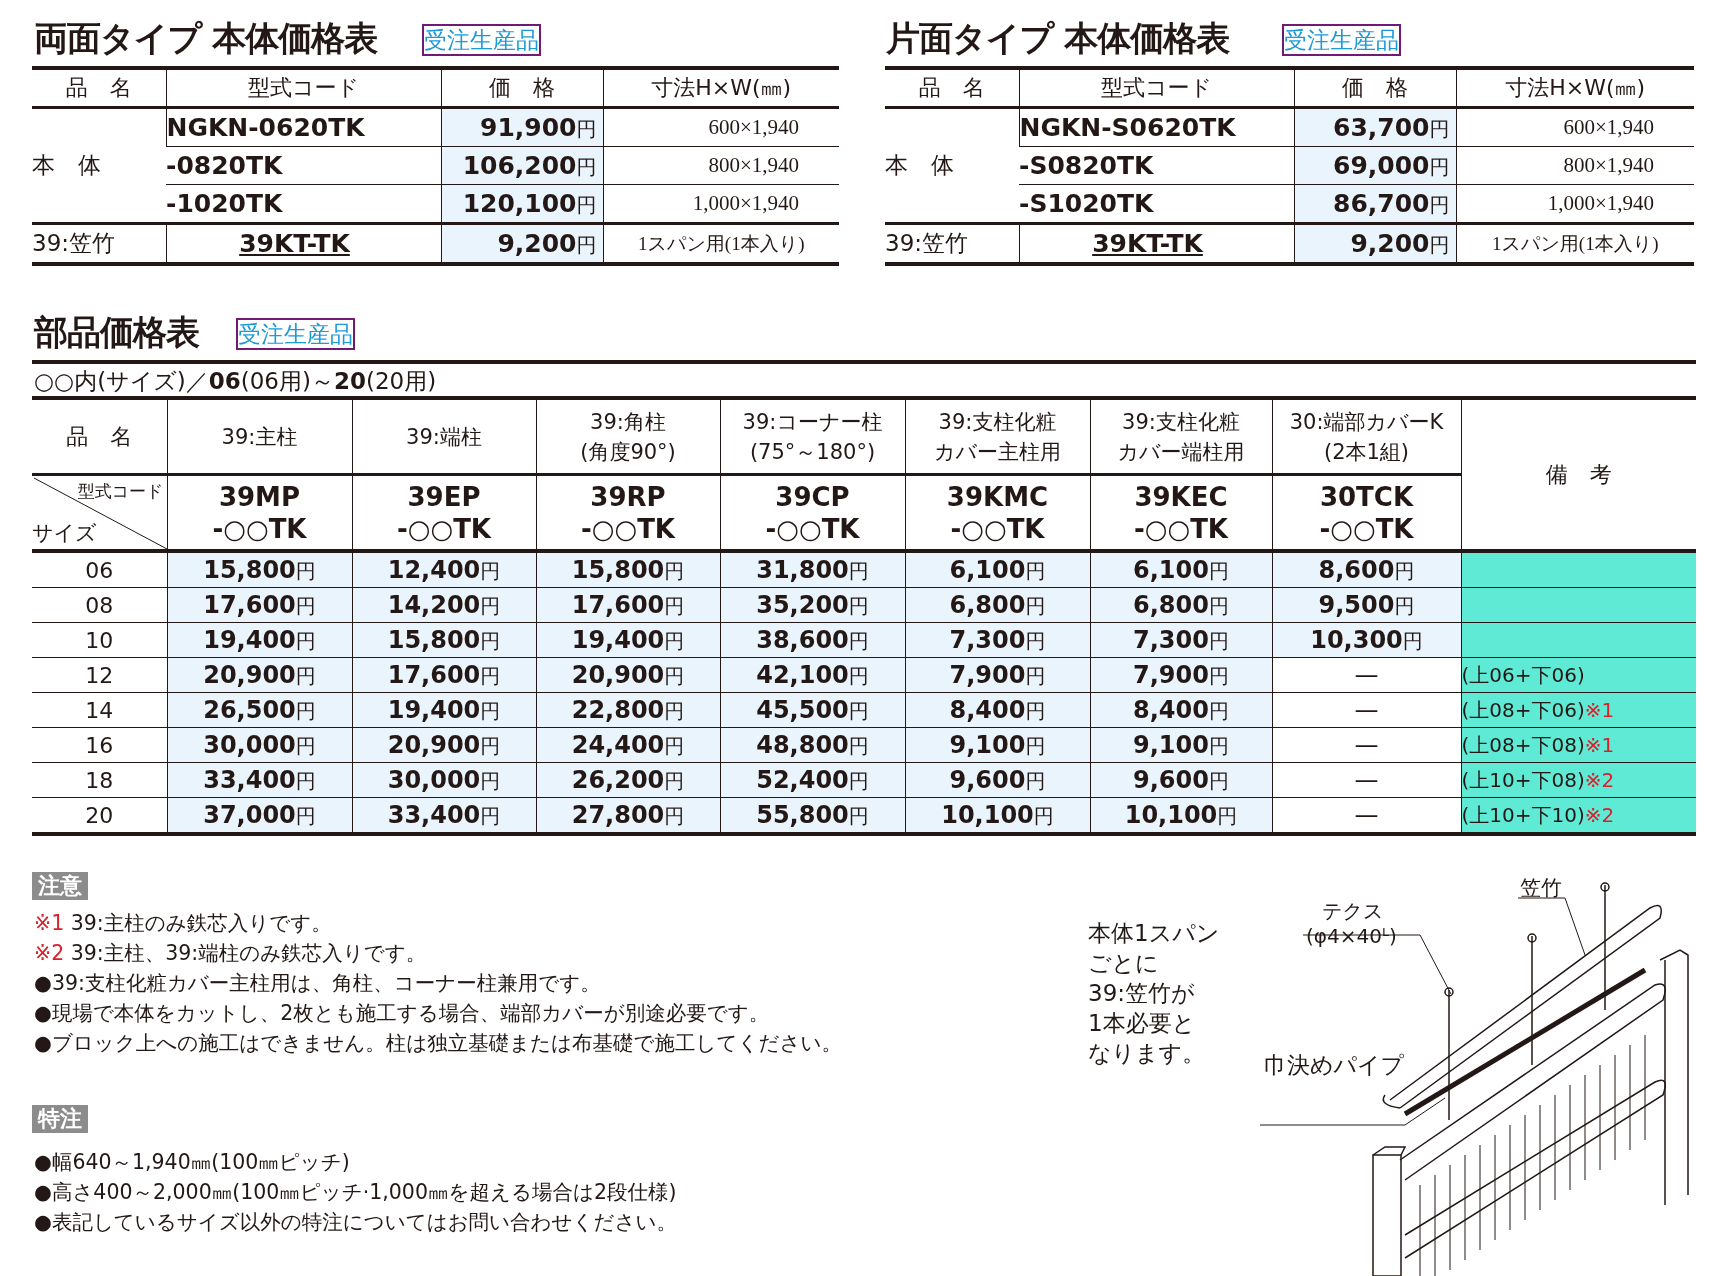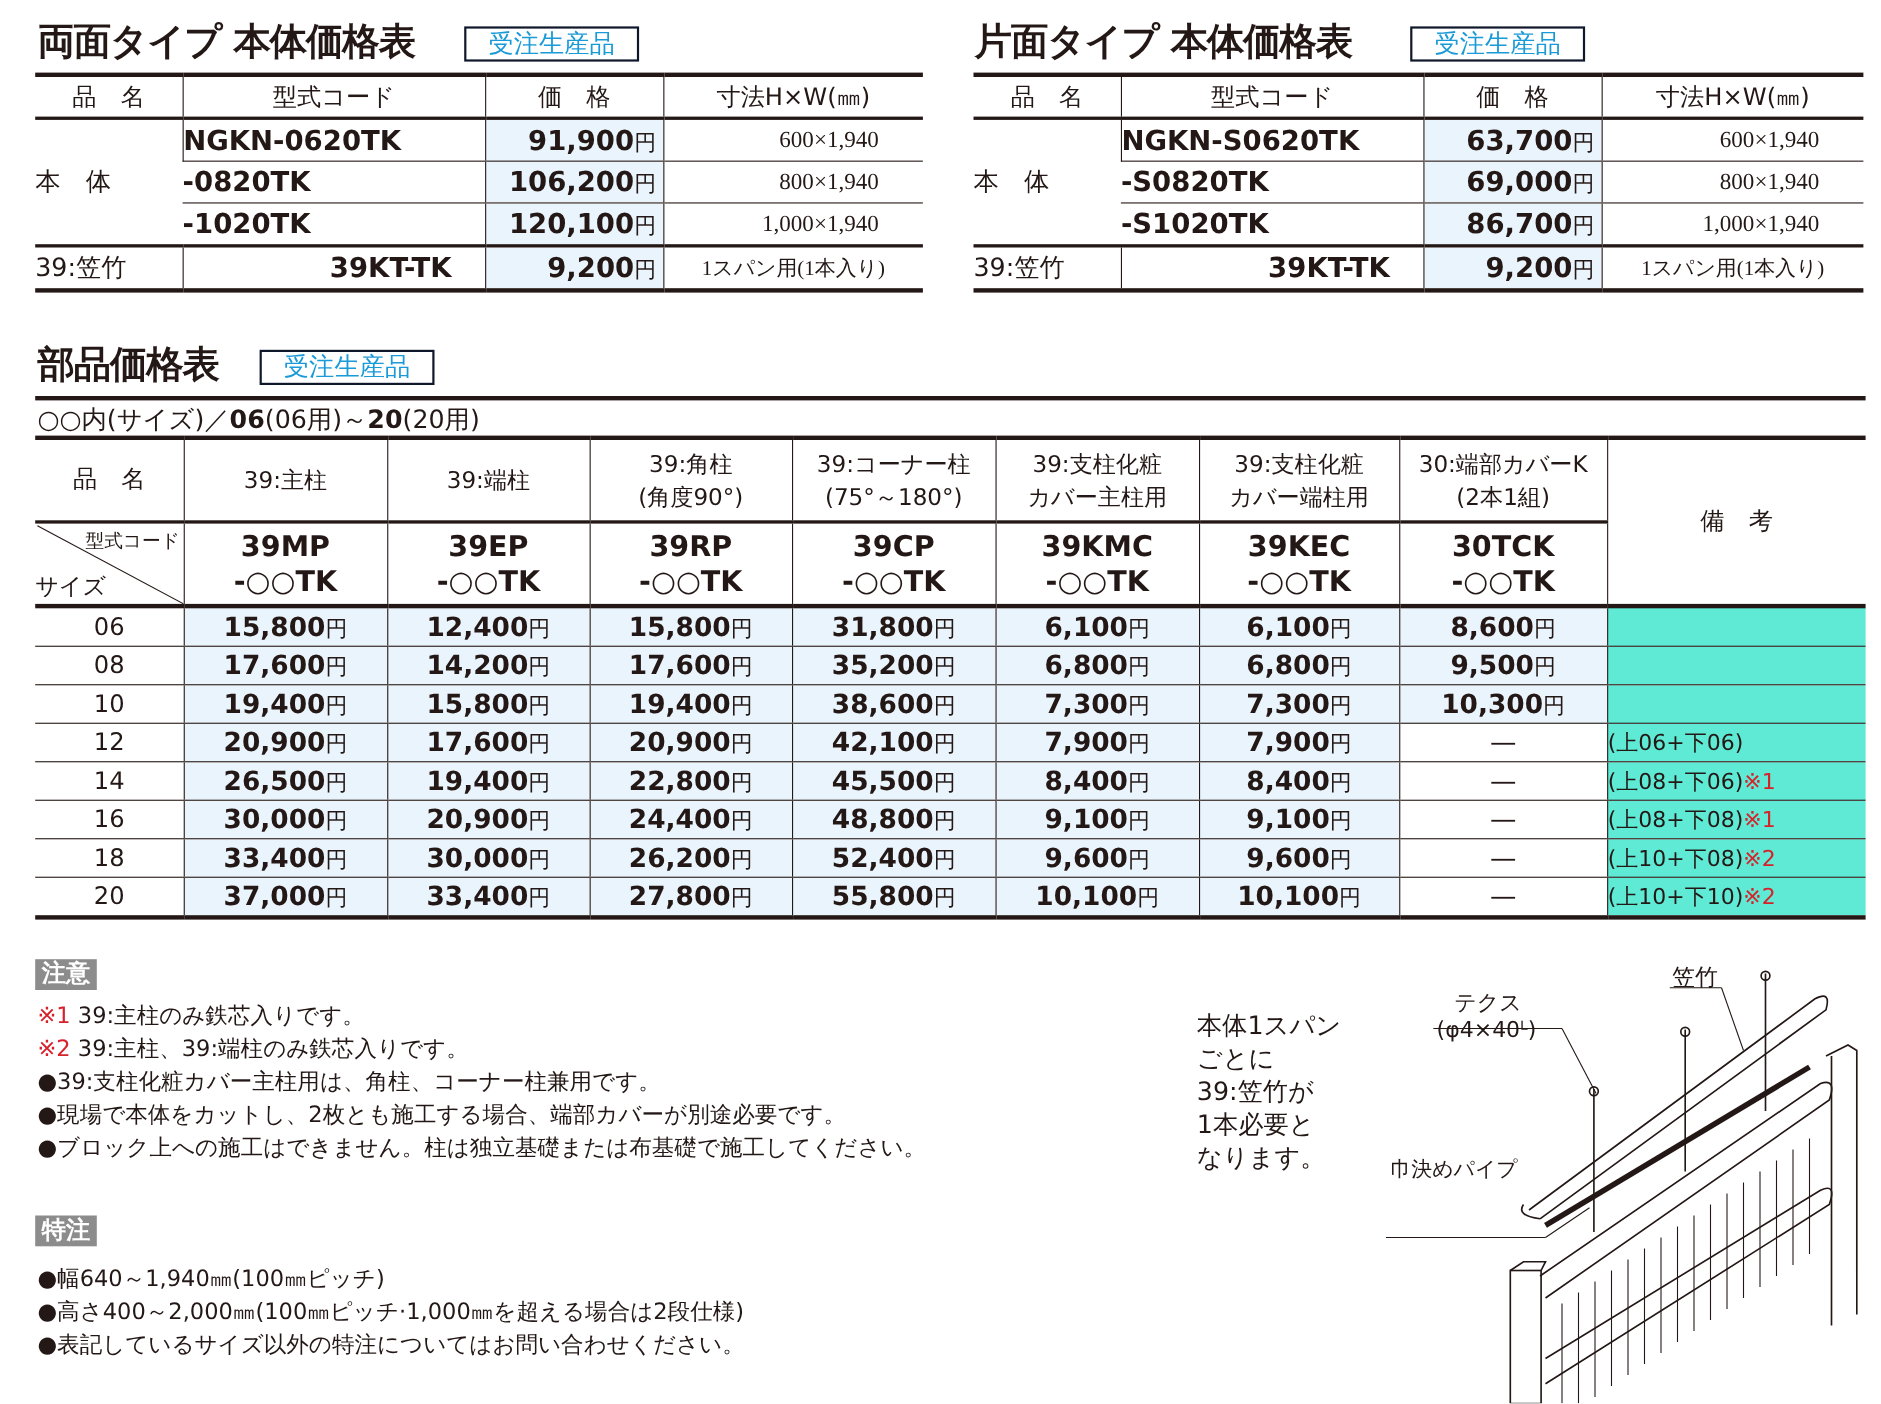--- a/index.html
+++ b/index.html
@@ -1,28 +1,28 @@
 <!DOCTYPE html>
 <html><head>
 <meta charset="utf-8">
 <style>
   html,body{margin:0;padding:0;background:#fff;}
   body{width:1710px;height:1276px;position:relative;overflow:hidden;
        font-family:"DejaVu Sans","Liberation Sans",sans-serif;color:#231815;}
   .abs{position:absolute;}
   .title{font-size:34px;font-weight:bold;letter-spacing:-1px;white-space:nowrap;line-height:40px;}
-  .badge{border:2px solid #0f172a;color:#1a9ad6;font-size:23px;line-height:28px;padding:0 20px;white-space:nowrap;}
+  .badge{border:2px solid #701a75;color:#1a9ad6;font-size:23px;line-height:28px;padding:0 0;white-space:nowrap;}
   table{border-collapse:collapse;position:absolute;table-layout:fixed;}
   td{padding:0;white-space:nowrap;overflow:hidden;}
   .top td.h{font-size:22px;text-align:center;height:36px;border-bottom:3px solid #231815;}
   .top tr.first td{border-top:4px solid #231815;}
   .top td{border-left:1px solid #231815;height:37px;}
   .top td:first-child{border-left:none;}
   .code{font-weight:bold;font-size:25px;padding-right:30px !important;}
-  .code.l{text-align:right;padding-left:12px !important;}
+  .code.l{text-align:center;padding-left:12px !important;text-decoration:underline;}
   .price{font-weight:bold;font-size:25px;text-align:right;padding-right:6px !important;background:#eaf4fc;}
   .yen{font-weight:normal;font-size:20px;}
   .dim{font-size:21px;text-align:right;padding-right:40px !important;font-family:Liberation Serif, serif;}
   .dim.s{font-size:19px;text-align:center;padding-right:0 !important;}
   .name{font-size:23px;}
   .rowline td{border-bottom:1px solid #231815;}
   .thick td{border-bottom:3px solid #231815;}
   .last td{border-bottom:4px solid #231815;}
   .parts td{border-left:1px solid #231815;text-align:center;}
   .parts td:first-child{border-left:none;}
@@ -330,21 +330,21 @@
 <div class="abs" style="left:1088px;top:918px;">
   <div class="diag-text">本体1スパン</div>
   <div class="diag-text">ごとに</div>
   <div class="diag-text">39:笠竹が</div>
   <div class="diag-text">1本必要と</div>
   <div class="diag-text">なります。</div>
 </div>
 <div class="abs" style="left:1322px;top:898px;font-size:20px;">テクス</div>
 <div class="abs" style="left:1306px;top:924px;font-size:20px;">(φ4×40ᴸ)</div>
 <div class="abs" style="left:1520px;top:874px;font-size:21px;">笠竹</div>
-<div class="abs" style="left:1264px;top:1050px;font-size:19px;">巾決めパイプ</div>
+<div class="abs" style="left:1264px;top:1050px;font-size:23px;">巾決めパイプ</div>
 
 <svg class="abs" style="left:1060px;top:860px;" width="650" height="416" viewBox="0 0 650 416">
   <g fill="none" stroke="#231815" stroke-width="1.5">
 
     <line x1="243" y1="75" x2="360" y2="75" stroke-width="1"></line>
     <line x1="360" y1="75" x2="391" y2="134" stroke-width="1"></line>
     <line x1="458" y1="38" x2="505" y2="38" stroke-width="1"></line>
     <line x1="505" y1="38" x2="525" y2="95" stroke-width="1"></line>
     <line x1="200" y1="265" x2="345" y2="265" stroke-width="1"></line>
     <line x1="345" y1="265" x2="385" y2="238" stroke-width="1"></line>

